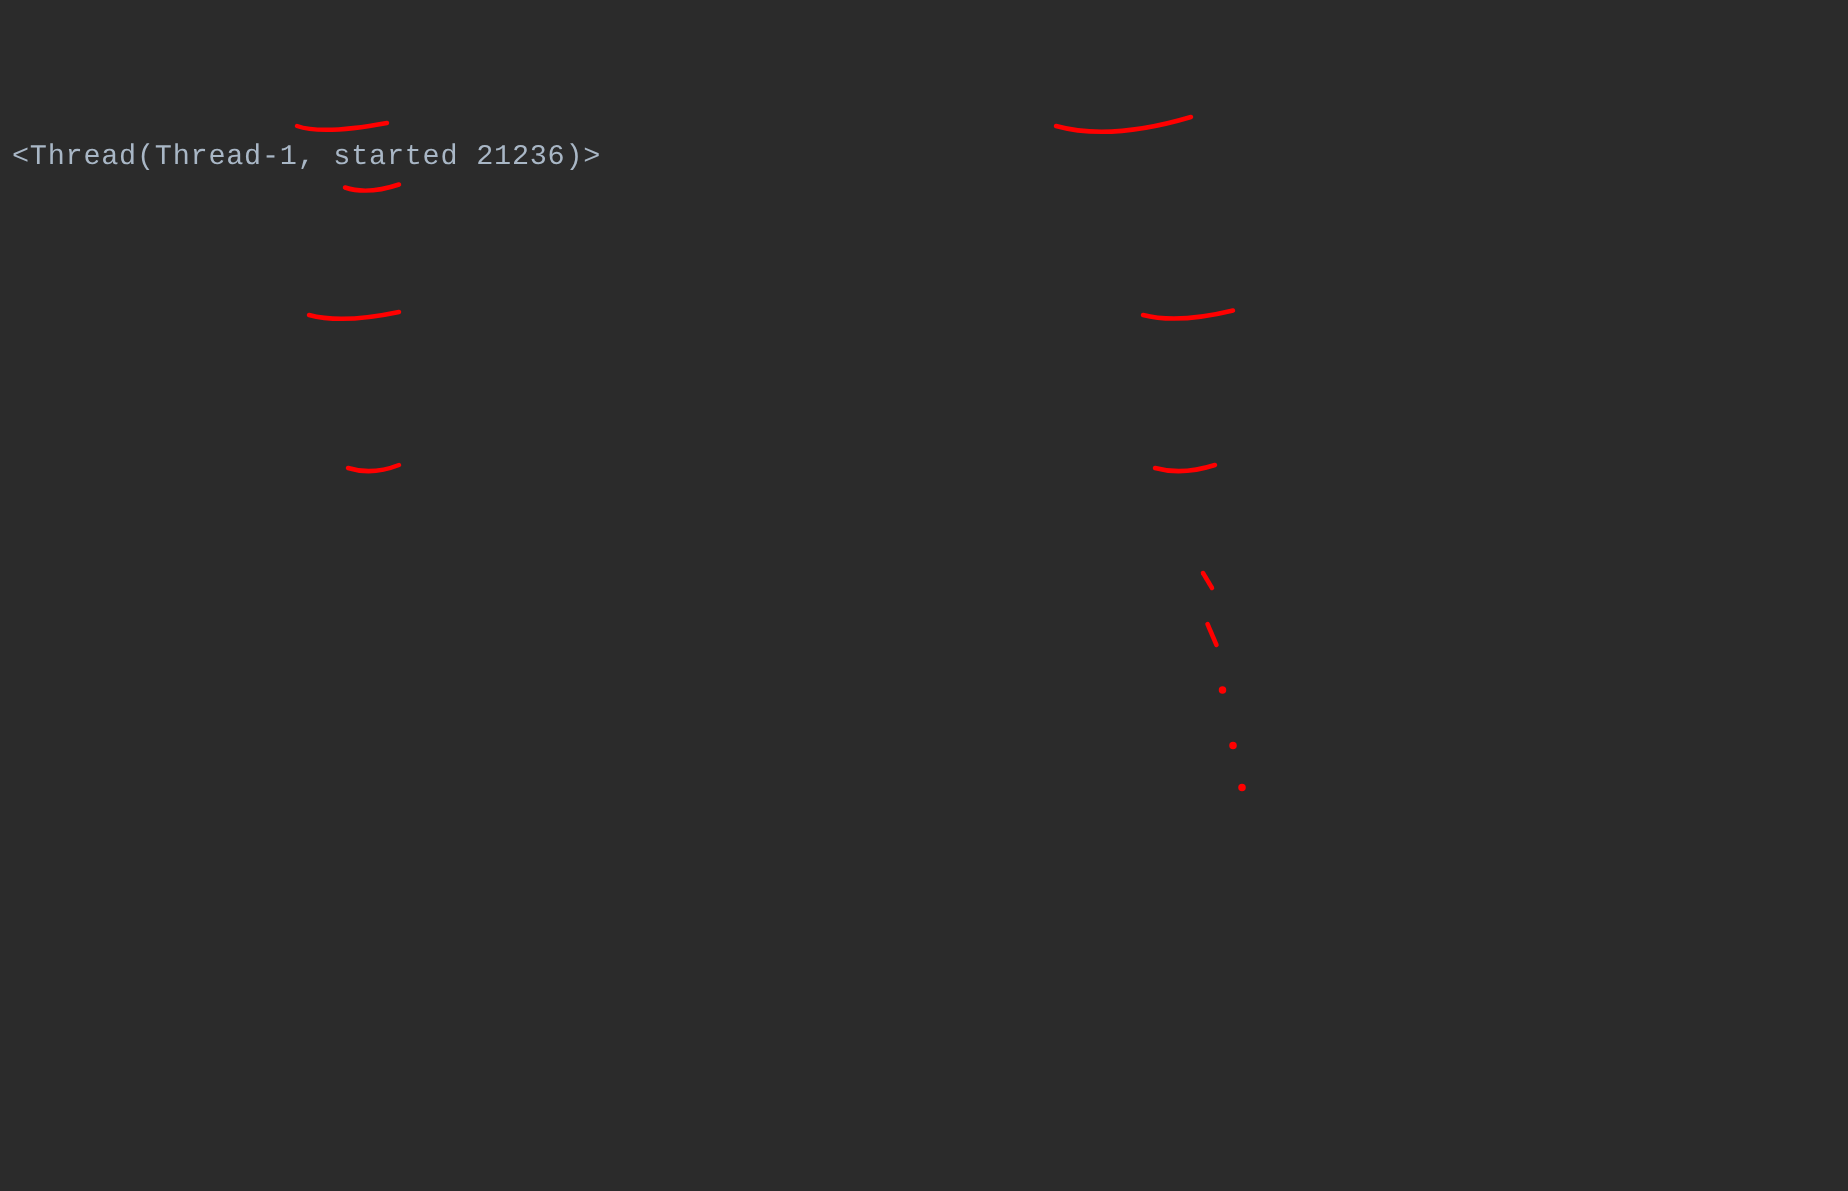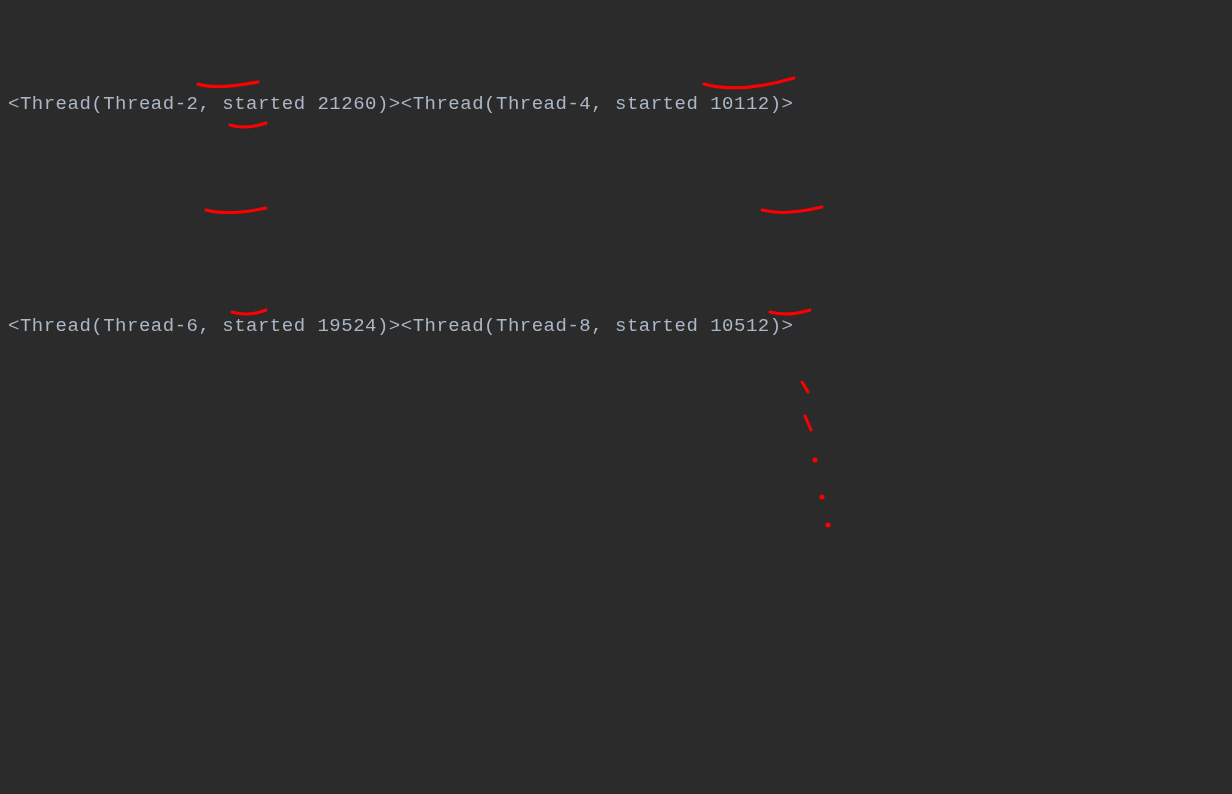--- a/index.html
+++ b/index.html
@@ -38,23 +38,22 @@
       stroke-linecap: round;
     }
     .dot {
       fill: #ff0000;
     }
   </style>
 </head>
 <body>
 
 <div class="terminal-output">
-  <span class="line">&lt;Thread(Thread-2, started 21260)&gt;&lt;Thread(Thread-4, started 10112)&gt;</span>
+  <span class="line">&lt;Thread(Thread-1, started 21236)&gt;</span>
   <span class="line"></span>
-  <span class="line">&lt;Thread(Thread-6, started 19524)&gt;&lt;Thread(Thread-8, started 10512)&gt;</span>
   <span class="line"></span>
   
   
   
   
   
   
   
   
   

